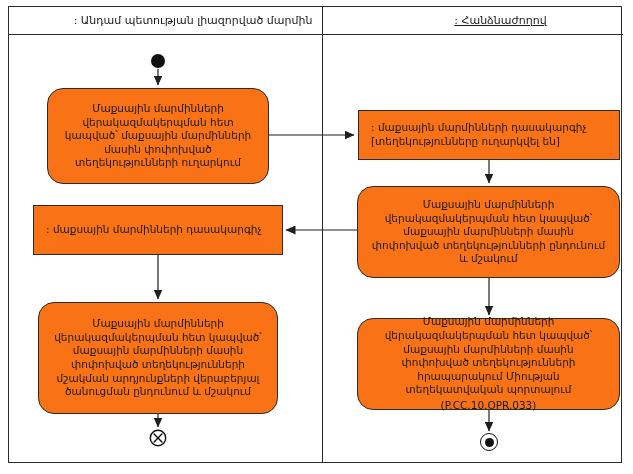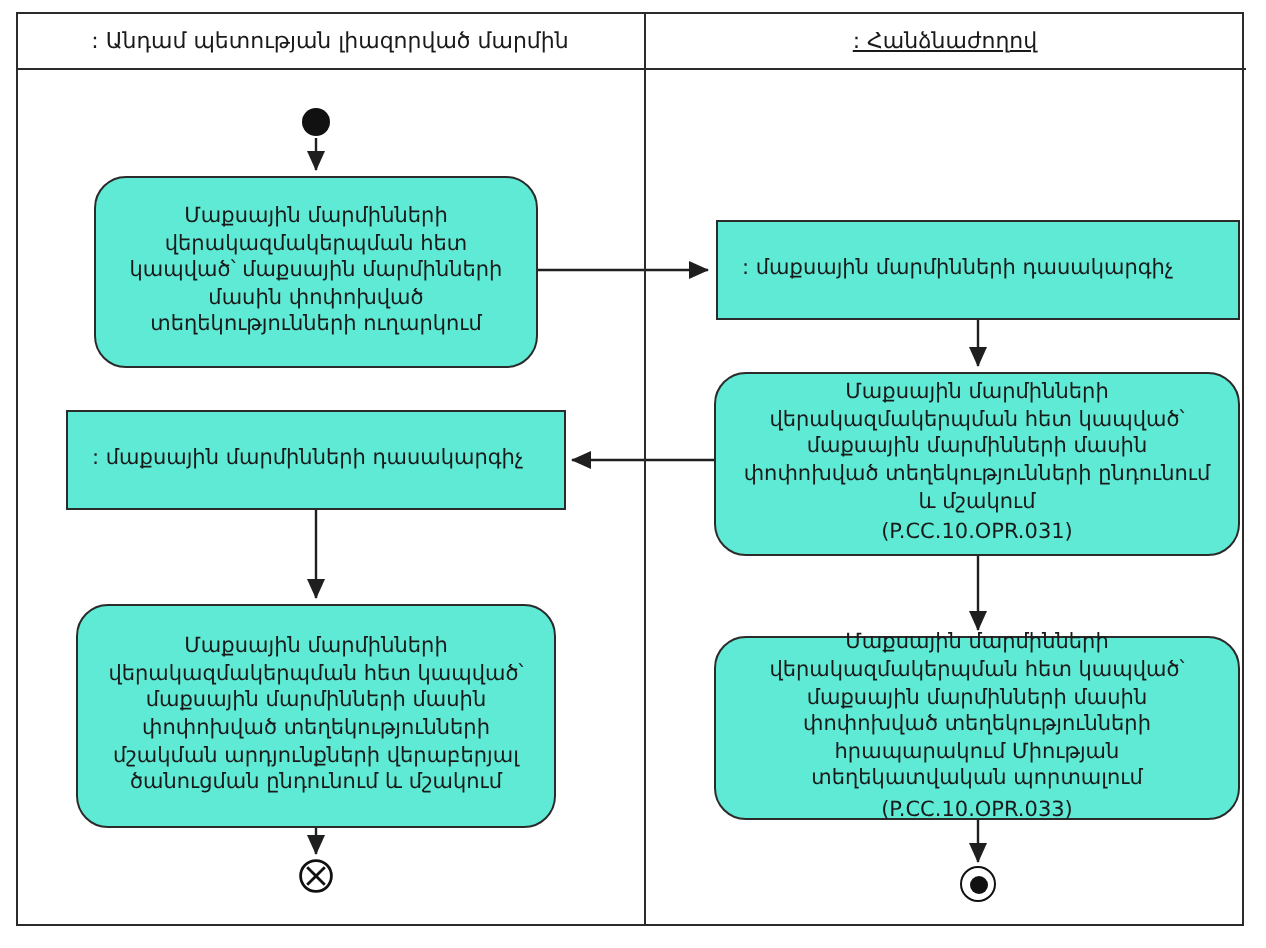--- a/index.html
+++ b/index.html
@@ -36,25 +36,26 @@
     border-left: 1px solid #2b2b2b;
   }
   .lane-header {
     position: absolute;
     height: 28px;
     display: flex;
     align-items: center;
     justify-content: center;
     font-size: 11px;
     box-sizing: border-box;
+    margin-left: 28px;
   }
   .node {
     position: absolute;
     box-sizing: border-box;
-    background: #5eead4;
+    background: #f97316;
     border: 1.2px solid #2b2b2b;
     display: flex;
     flex-direction: column;
     justify-content: center;
     font-size: 10.5px;
     line-height: 1.3;
   }
   .action {
     border-radius: 16px;
     align-items: center;
@@ -132,25 +133,25 @@
   </div>
 
   <div class="start-node" style="left:151px; top:54px;"></div>
 
   <div class="node action" style="left:47px; top:88px; width:222px; height:96px;">
     <div class="action-text">Մաքսային մարմինների վերակազմակերպման հետ կապված՝ մաքսային մարմինների մասին փոփոխված տեղեկությունների ուղարկում</div>
   </div>
 
   <div class="node object" style="left:358px; top:110px; width:262px; height:50px;">
     <div>: մաքսային մարմինների դասակարգիչ</div>
+    <div>[տեղեկությունները ուղարկվել են]</div>
   </div>
 
   <div class="node action" style="left:357px; top:186px; width:263px; height:92px;">
     <div class="action-text">Մաքսային մարմինների վերակազմակերպման հետ կապված՝ մաքսային մարմինների մասին փոփոխված տեղեկությունների ընդունում և մշակում</div>
-    <div class="action-code">(P.CC.10.OPR.031)</div>
   </div>
 
   <div class="node object" style="left:33px; top:205px; width:250px; height:50px;">
     <div>: մաքսային մարմինների դասակարգիչ</div>
   </div>
 
   <div class="node action" style="left:38px; top:302px; width:240px; height:112px;">
     <div class="action-text">Մաքսային մարմինների վերակազմակերպման հետ կապված՝ մաքսային մարմինների մասին փոփոխված տեղեկությունների մշակման արդյունքների վերաբերյալ ծանուցման ընդունում և մշակում</div>
   </div>
 

